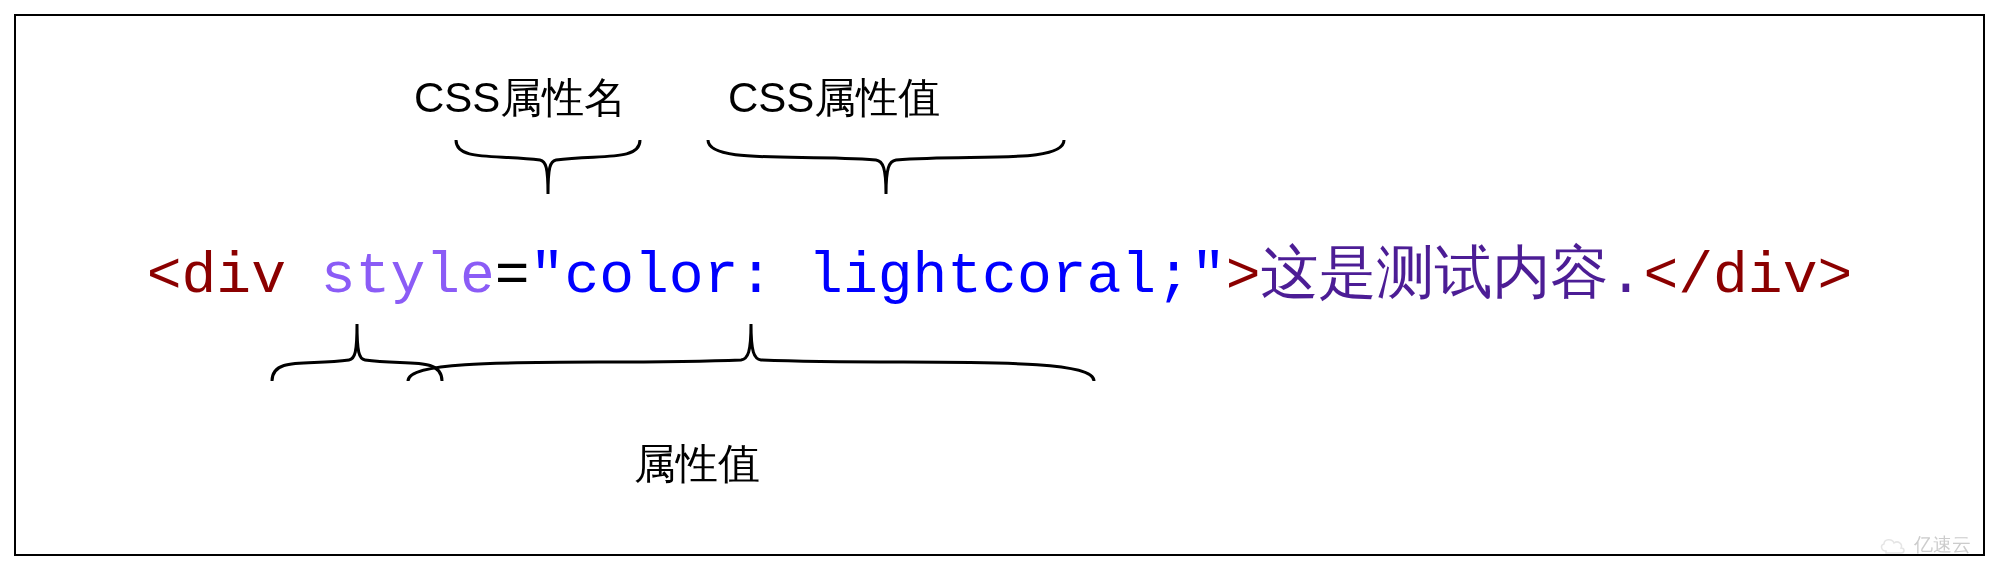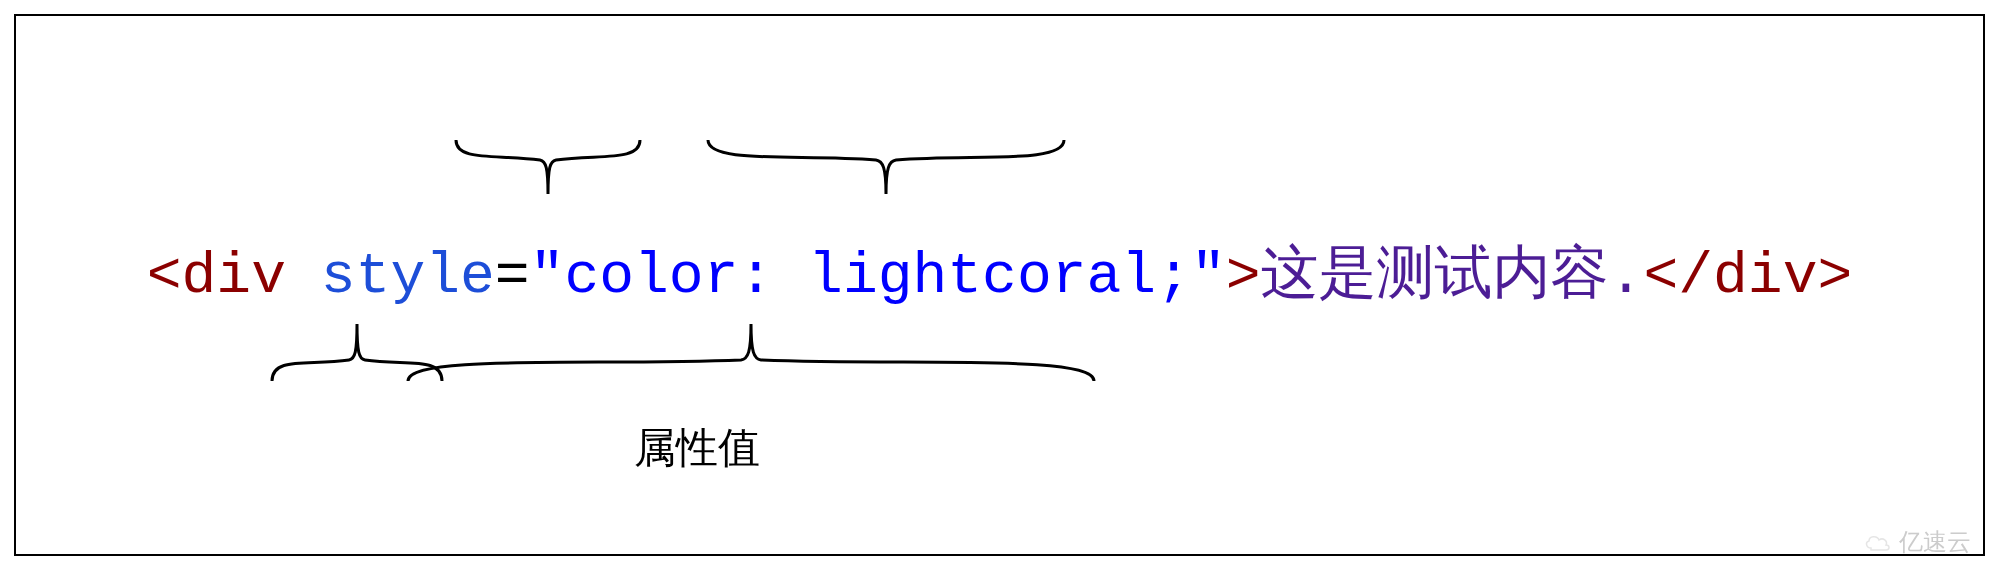--- a/index.html
+++ b/index.html
@@ -29,67 +29,69 @@
     left: 0;
     right: 0;
     top: 218px;
     text-align: center;
     white-space: nowrap;
     font-family: Menlo, Consolas, "Courier New", monospace;
     font-size: 58px;
     letter-spacing: 0px;
   }
   .tag      { color: #8b0000; }
-  .attr     { color: #1d4ed8; }
+  .attr     { color: #8b5cf6; }
   .punct    { color: #000000; }
   .string   { color: #0000ff; }
   .text     { color: #4c1d95; }
 
   
   .label {
     position: absolute;
     font-size: 42px;
     color: #000;
     white-space: nowrap;
   }
   .label-top-1 { left: 398px; top: 54px; }
   .label-top-2 { left: 712px; top: 54px; }
   .label-bot-1 { left: 248px; top: 420px; }
-  .label-bot-2 { left: 618px; top: 404px; }
+  .label-bot-2 { left: 618px; top: 420px; }
 
   
   .brace { position: absolute; stroke: #000; fill: none; stroke-width: 3; }
 
   
   .brace-top-1 { left: 432px; top: 116px; width: 200px; height: 70px; }
   
   .brace-top-2 { left: 682px; top: 116px; width: 376px; height: 70px; }
   
   .brace-bot-1 { left: 248px; top: 298px; width: 186px; height: 75px; }
   
   .brace-bot-2 { left: 380px; top: 298px; width: 710px; height: 75px; }
 
   .watermark {
     position: absolute;
     right: 28px;
     bottom: 12px;
-    font-size: 24px;
+    font-size: 19px;
     color: #ccc;
     display: flex;
     align-items: center;
     gap: 6px;
   }
   .watermark svg { opacity: 0.5; }
 </style>
 </head>
 <body>
 
 <div class="frame">
   <div class="content">
 
+    <div class="label label-top-1">CSS属性名</div>
+    <div class="label label-top-2">CSS属性值</div>
 
     <svg class="brace brace-top-1" viewBox="0 0 200 70">
       <path d="M8,8 C8,30 50,22 92,28 C98,29 100,36 100,62 C100,36 102,29 108,28 C150,22 192,30 192,8"></path>
     </svg>
     <svg class="brace brace-top-2" viewBox="0 0 376 70">
       <path d="M10,8 C10,32 100,22 178,28 C185,29 188,36 188,62 C188,36 191,29 198,28 C276,22 366,32 366,8"></path>
     </svg>
 
     <div class="code-line">
       <span class="tag">&lt;</span><span class="tag">div</span><span class="punct"> </span><span class="attr">style</span><span class="punct">=</span><span class="string">"</span><span class="string">color</span><span class="string">: </span><span class="string">lightcoral</span><span class="string">;</span><span class="string">"</span><span class="tag">&gt;</span><span class="text">这是测试内容.</span><span class="tag">&lt;</span><span class="tag">/</span><span class="tag">div</span><span class="tag">&gt;</span>

